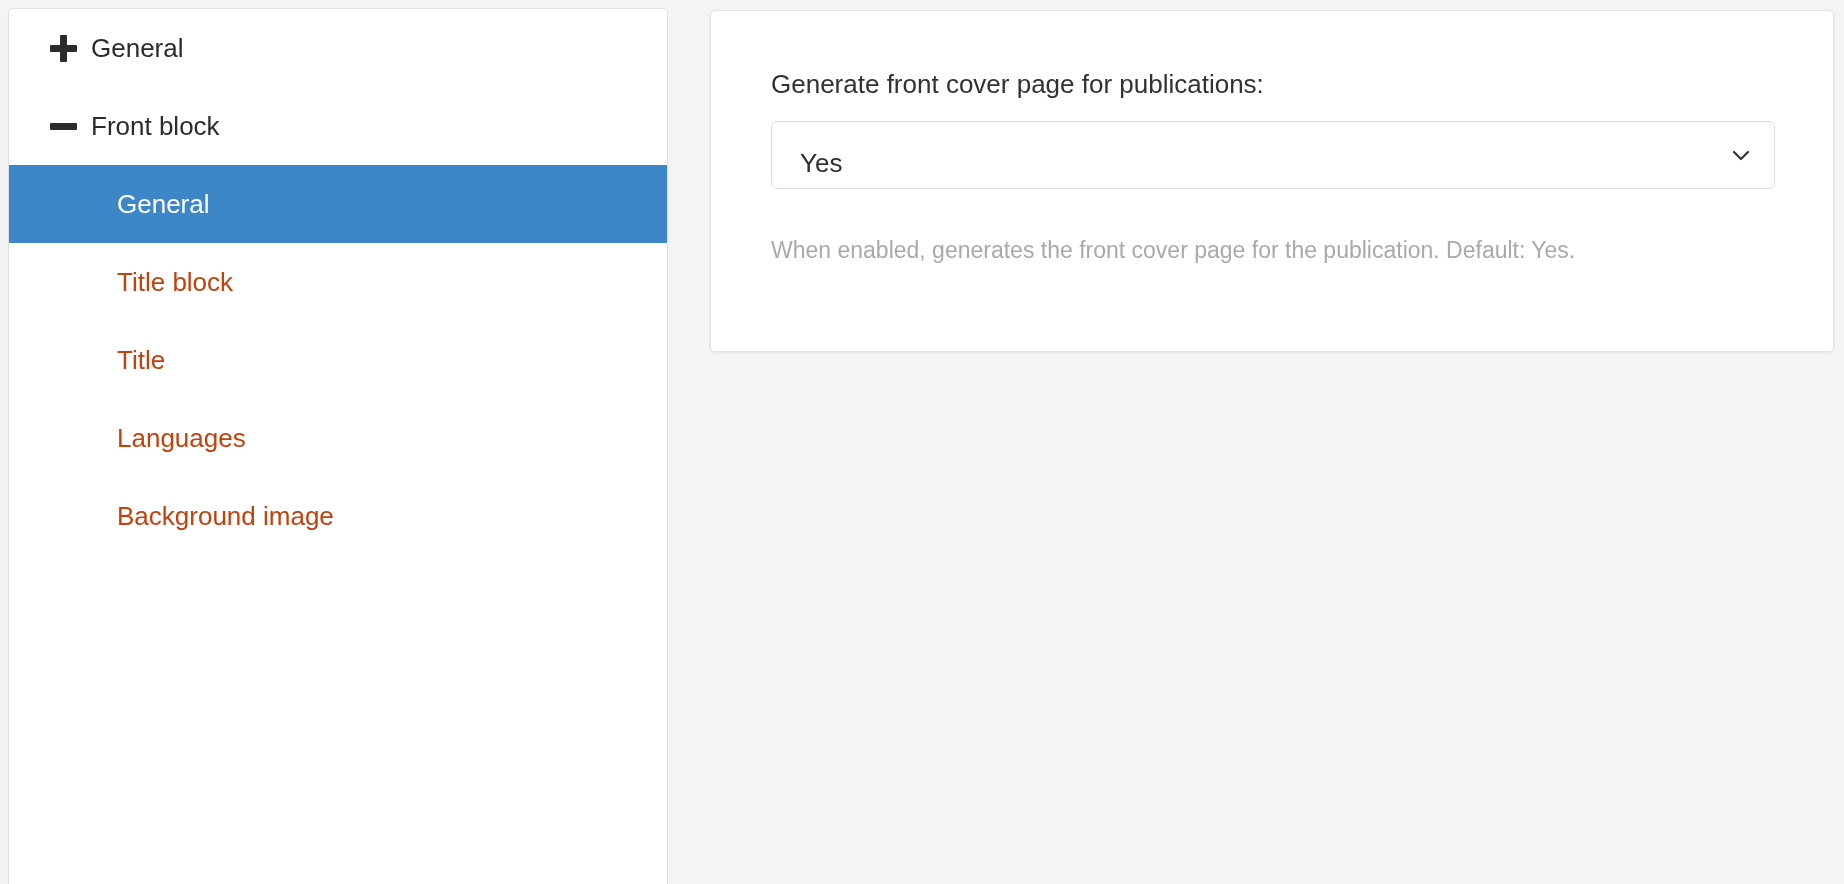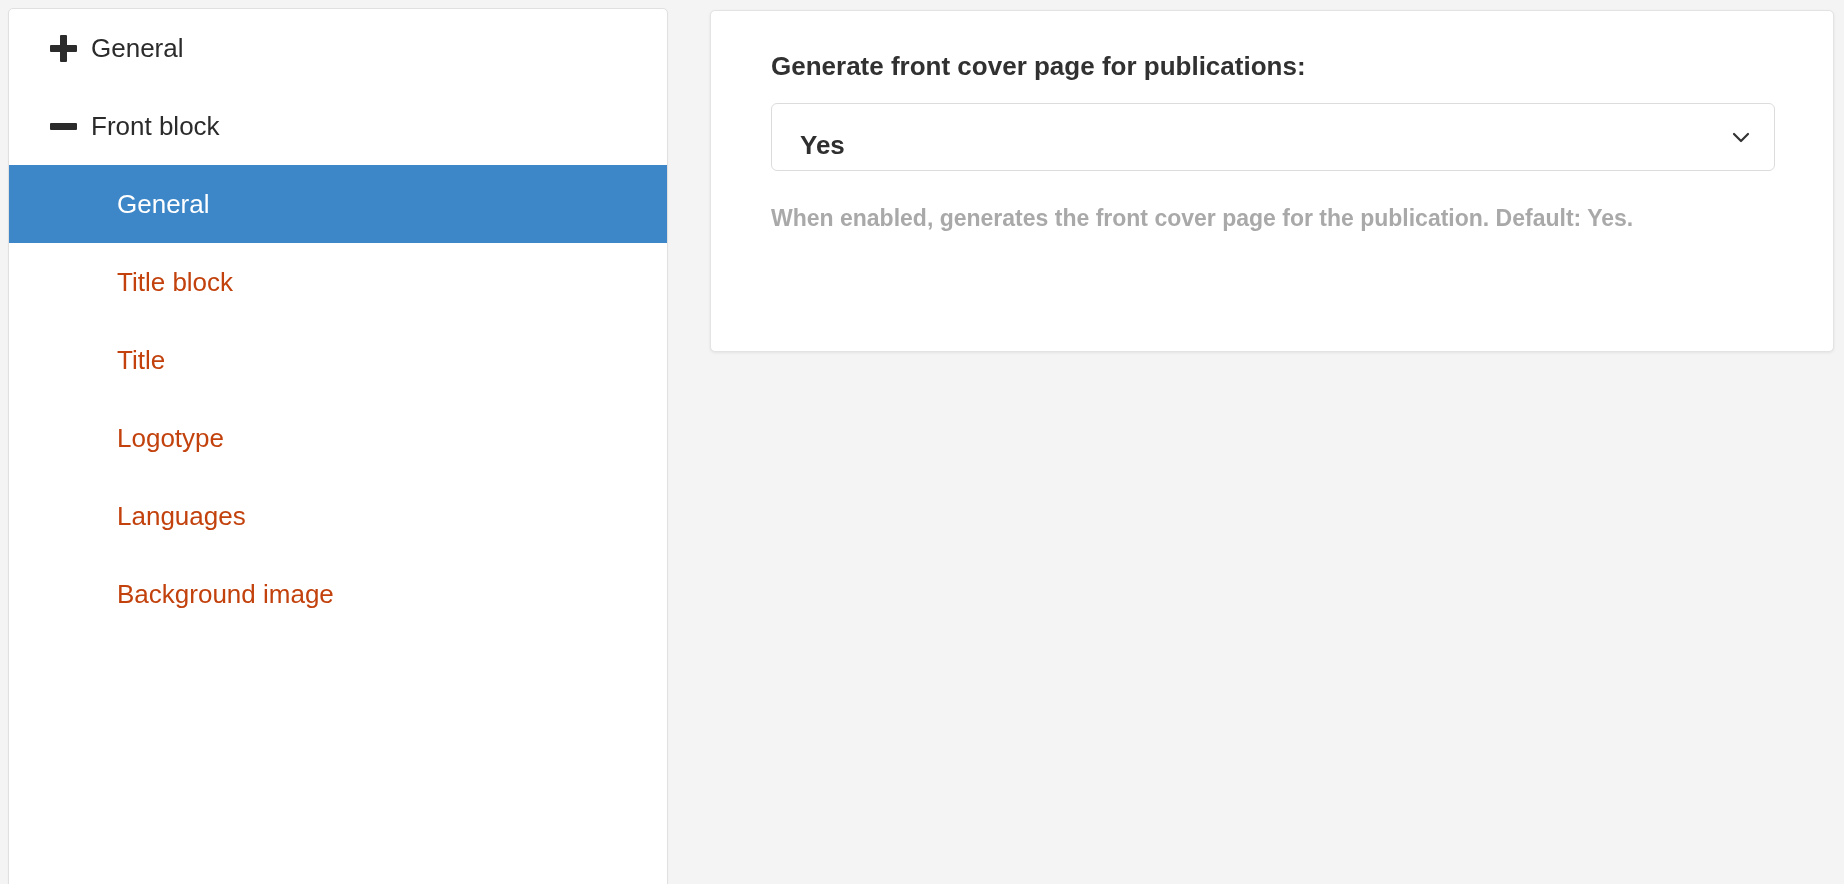--- a/index.html
+++ b/index.html
@@ -118,23 +118,22 @@
     background: #ffffff;
     border: 1px solid #e3e3e3;
     border-radius: 5px;
     box-shadow: 0 1px 3px rgba(0,0,0,0.07);
     box-sizing: border-box;
   }
 
   .field-group {
     position: absolute;
     left: 60px;
-    top: 40px;
+    top: 58px;
     right: 58px;
-    font-weight: bold;
   }
 
   .field-label {
     font-size: 26px;
     color: #313131;
     line-height: 1.2;
     margin-bottom: 21px;
   }
 
   .select-wrap {
@@ -163,21 +162,21 @@
     position: absolute;
     right: 22px;
     top: 50%;
     width: 24px;
     height: 24px;
     margin-top: -12px;
     pointer-events: none;
   }
 
   .help-text {
-    margin-top: 32px;
+    margin-top: 46px;
     font-size: 23px;
     color: #a9a9a9;
     line-height: 1.35;
   }
 </style>
 </head>
 <body>
 
 <div id="layout">
 
@@ -192,23 +191,20 @@
           <span class="tree-label">Front block</span>
         </li>
         <li class="tree-row level-1 selected">
           <span class="tree-label">General</span>
         </li>
         <li class="tree-row level-1">
           <span class="tree-label">Title block</span>
         </li>
         <li class="tree-row level-1">
           <span class="tree-label">Title</span>
-        </li>
-        <li class="tree-row level-1">
-          <span class="tree-label">Logotype</span>
         </li>
         <li class="tree-row level-1">
           <span class="tree-label">Languages</span>
         </li>
         <li class="tree-row level-1">
           <span class="tree-label">Background image</span>
         </li>
       </ul>
   </div>
 

